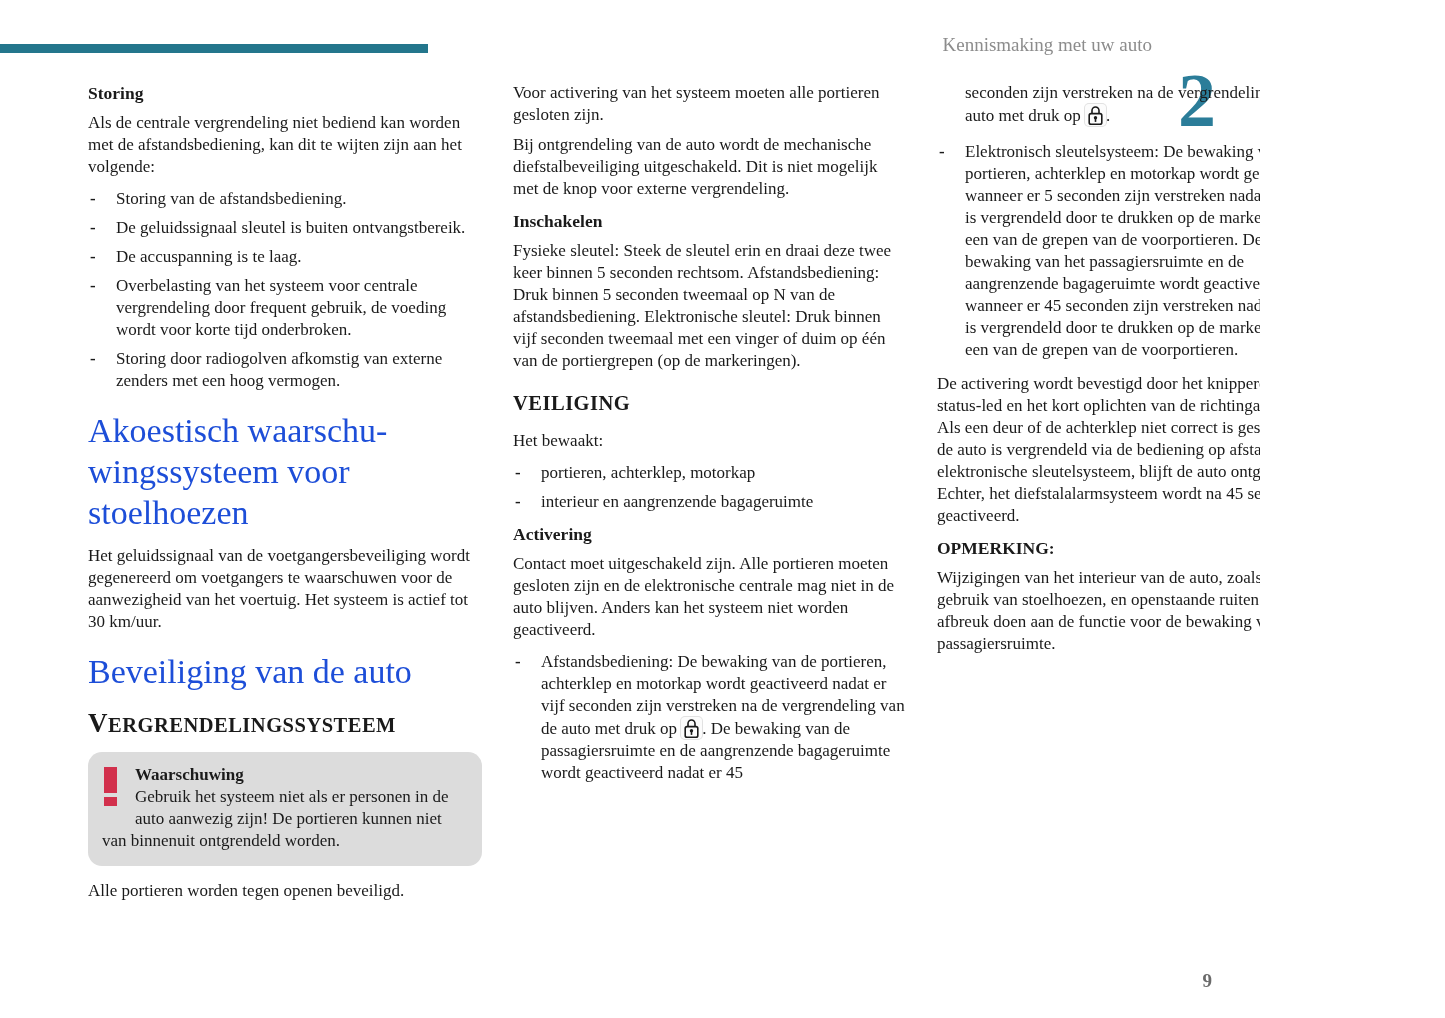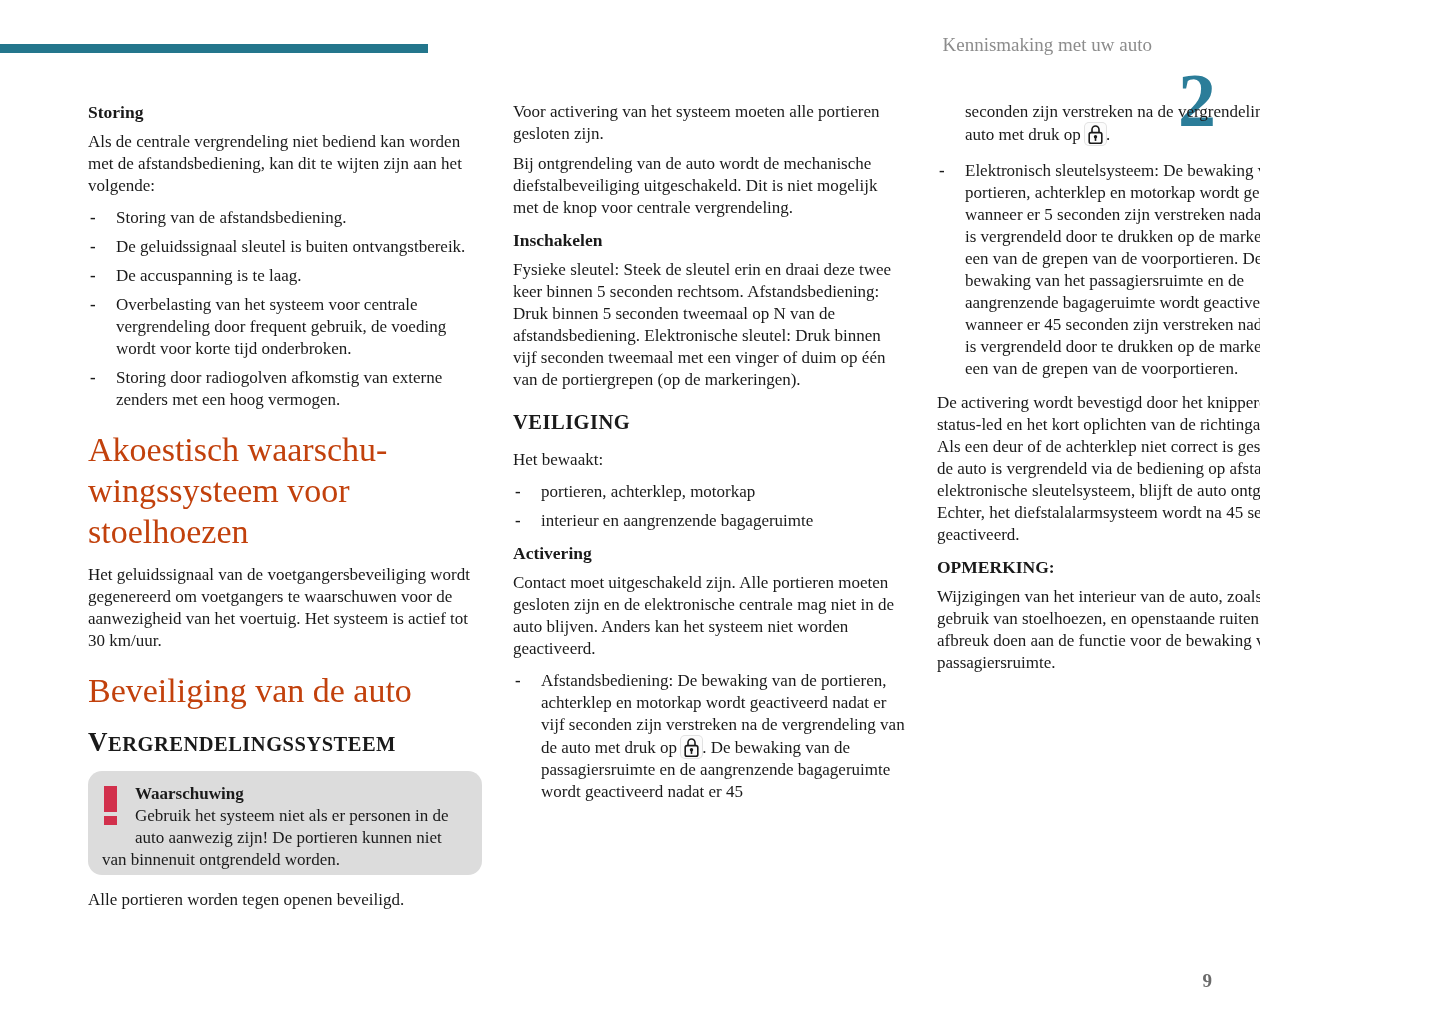--- a/index.html
+++ b/index.html
@@ -5,37 +5,37 @@
   html,body { margin:0; padding:0; background:#ffffff; }
   .page {
     position:relative; width:1260px; height:1018px; background:#ffffff;
     font-family:Liberation Serif, serif; color:#1a1a1a; overflow:hidden;
   }
   .topbar { position:absolute; left:0; top:44px; width:428px; height:9px; background:#23768C; }
   .header-title { position:absolute; top:34px; right:108px; font-size:19px; color:#8c8c8c; }
   .chapter-num { position:absolute; top:62px; right:44px; font-size:76px; font-weight:bold; color:#2b7d99; line-height:1; }
   .page-num { position:absolute; right:48px; bottom:26px; font-size:19px; font-weight:bold; color:#6b6b6b; }
 
-  .col { position:absolute; top:101px; width:394px; font-size:17px; line-height:22px; }
+  .col { position:absolute; top:82px; width:394px; font-size:17px; line-height:22px; }
   .col1 { left:88px; } .col2 { left:513px; } .col3 { left:937px; }
 
   .col p { margin:0 0 10px 0; }
   h4.sub { font-size:17.5px; font-weight:bold; margin:4px 0 8px 0; line-height:22px; }
-  .h1-gray { font-size:34px; line-height:41px; color:#c2410c; font-weight:400; margin:18px 0 12px 0; }
+  .h1-gray { font-size:34px; line-height:41px; color:#1d4ed8; font-weight:400; margin:18px 0 12px 0; }
   .h2-caps { font-size:20.5px; line-height:34px; font-weight:bold; letter-spacing:0.5px;
              text-transform:uppercase; margin:14px 0 10px 0; }
   .h2-caps .lead::first-letter { font-size:27px; }
 
   ul.dash { list-style:none; margin:2px 0 10px 0; padding:0; }
   ul.dash li { position:relative; padding-left:28px; margin:0 0 7px 0; }
   ul.dash li::before { content:"-"; position:absolute; left:2px; top:0; font-weight:bold; }
 
   .cont-indent { padding-left:28px; }
 
-  .warnbox { background:#dcdcdc; border-radius:14px; padding:12px 16px 4px 14px; margin:10px 0 14px 0; }
+  .warnbox { background:#dcdcdc; border-radius:14px; padding:12px 16px 14px 14px; margin:10px 0 14px 0; }
   .warn-icon { float:left; width:15px; margin:3px 16px 4px 2px; }
   .warn-bar { width:13px; height:26px; background:#D2304C; }
   .warn-dot { width:13px; height:9px; background:#D2304C; margin-top:4px; }
   .warn-title { font-weight:bold; }
 
   .lock { display:inline-block; vertical-align:-5px; padding:1px 2px 0 2px; border-radius:4px;
           background:#fcfcfc; box-shadow:0 0 0 1px #e2e2e2; line-height:0; }
   .lock svg { display:block; }
 </style>
 </head>
@@ -77,21 +77,21 @@
       </div>
       <div class="warn-title">Waarschuwing</div>
       <div>Gebruik het systeem niet als er personen in de auto aanwezig zijn! De portieren kunnen niet van binnenuit ontgrendeld worden.</div>
     </div>
 
     <p>Alle portieren worden tegen openen beveiligd.</p>
   </div>
 
   <div class="col col2">
     <p style="margin-bottom:8px;">Voor activering van het systeem moeten alle portieren gesloten zijn.</p>
-    <p>Bij ontgrendeling van de auto wordt de mechanische diefstalbeveiliging uitgeschakeld. Dit is niet mogelijk met de knop voor centrale vergrendeling.</p>
+    <p>Bij ontgrendeling van de auto wordt de mechanische diefstalbeveiliging uitgeschakeld. Dit is niet mogelijk met de knop voor externe vergrendeling.</p>
 
     <h4 class="sub">Inschakelen</h4>
     <p>Fysieke sleutel: Steek de sleutel erin en draai deze twee keer binnen 5 seconden rechtsom. Afstandsbediening: Druk binnen 5 seconden tweemaal op N van de afstandsbediening. Elektronische sleutel: Druk binnen vijf seconden tweemaal met een vinger of duim op één van de portiergrepen (op de markeringen).</p>
 
     <div class="h2-caps">
       <div>veiliging</div>
     </div>
     <p>Het bewaakt:</p>
     <ul class="dash">
       <li>portieren, achterklep, motorkap</li>

